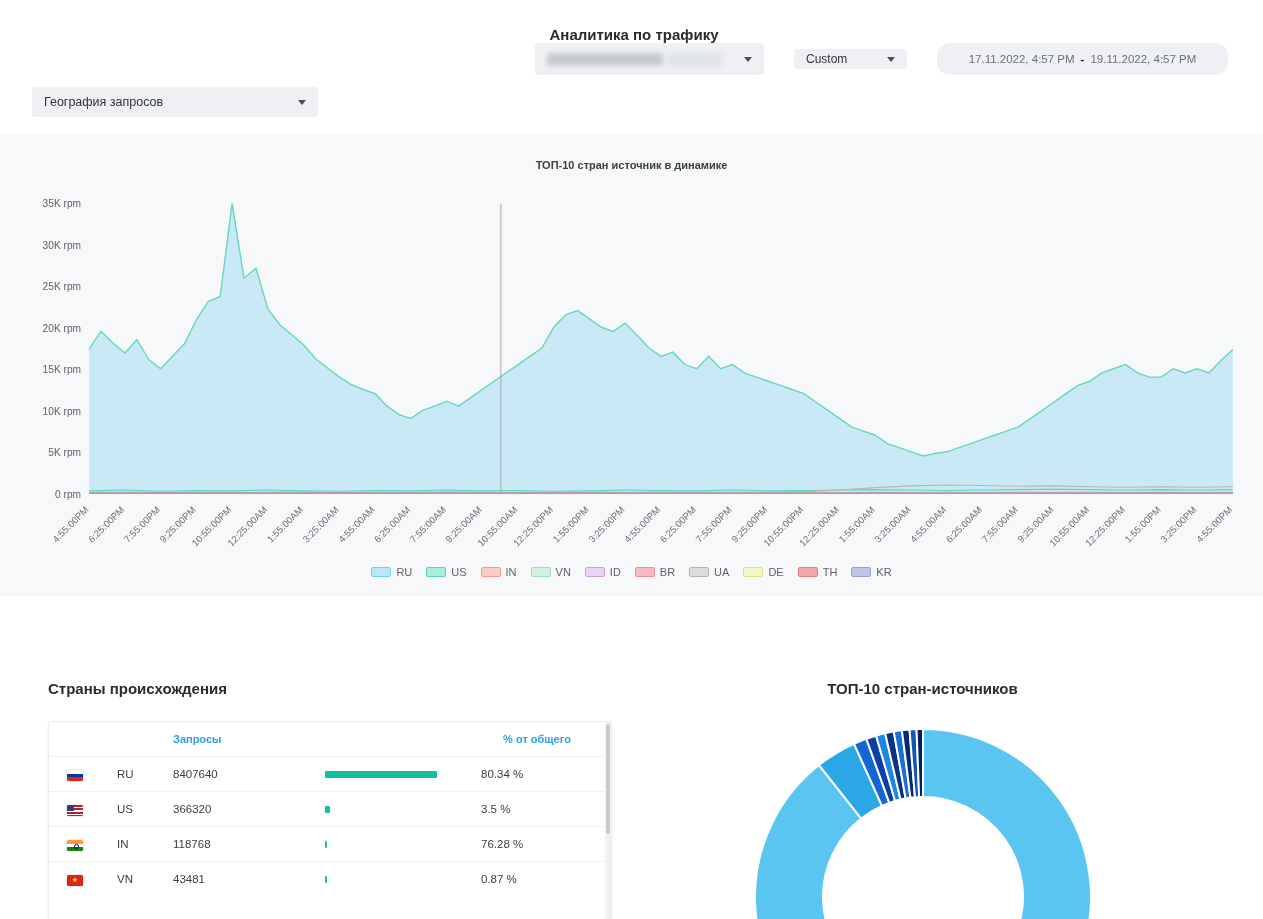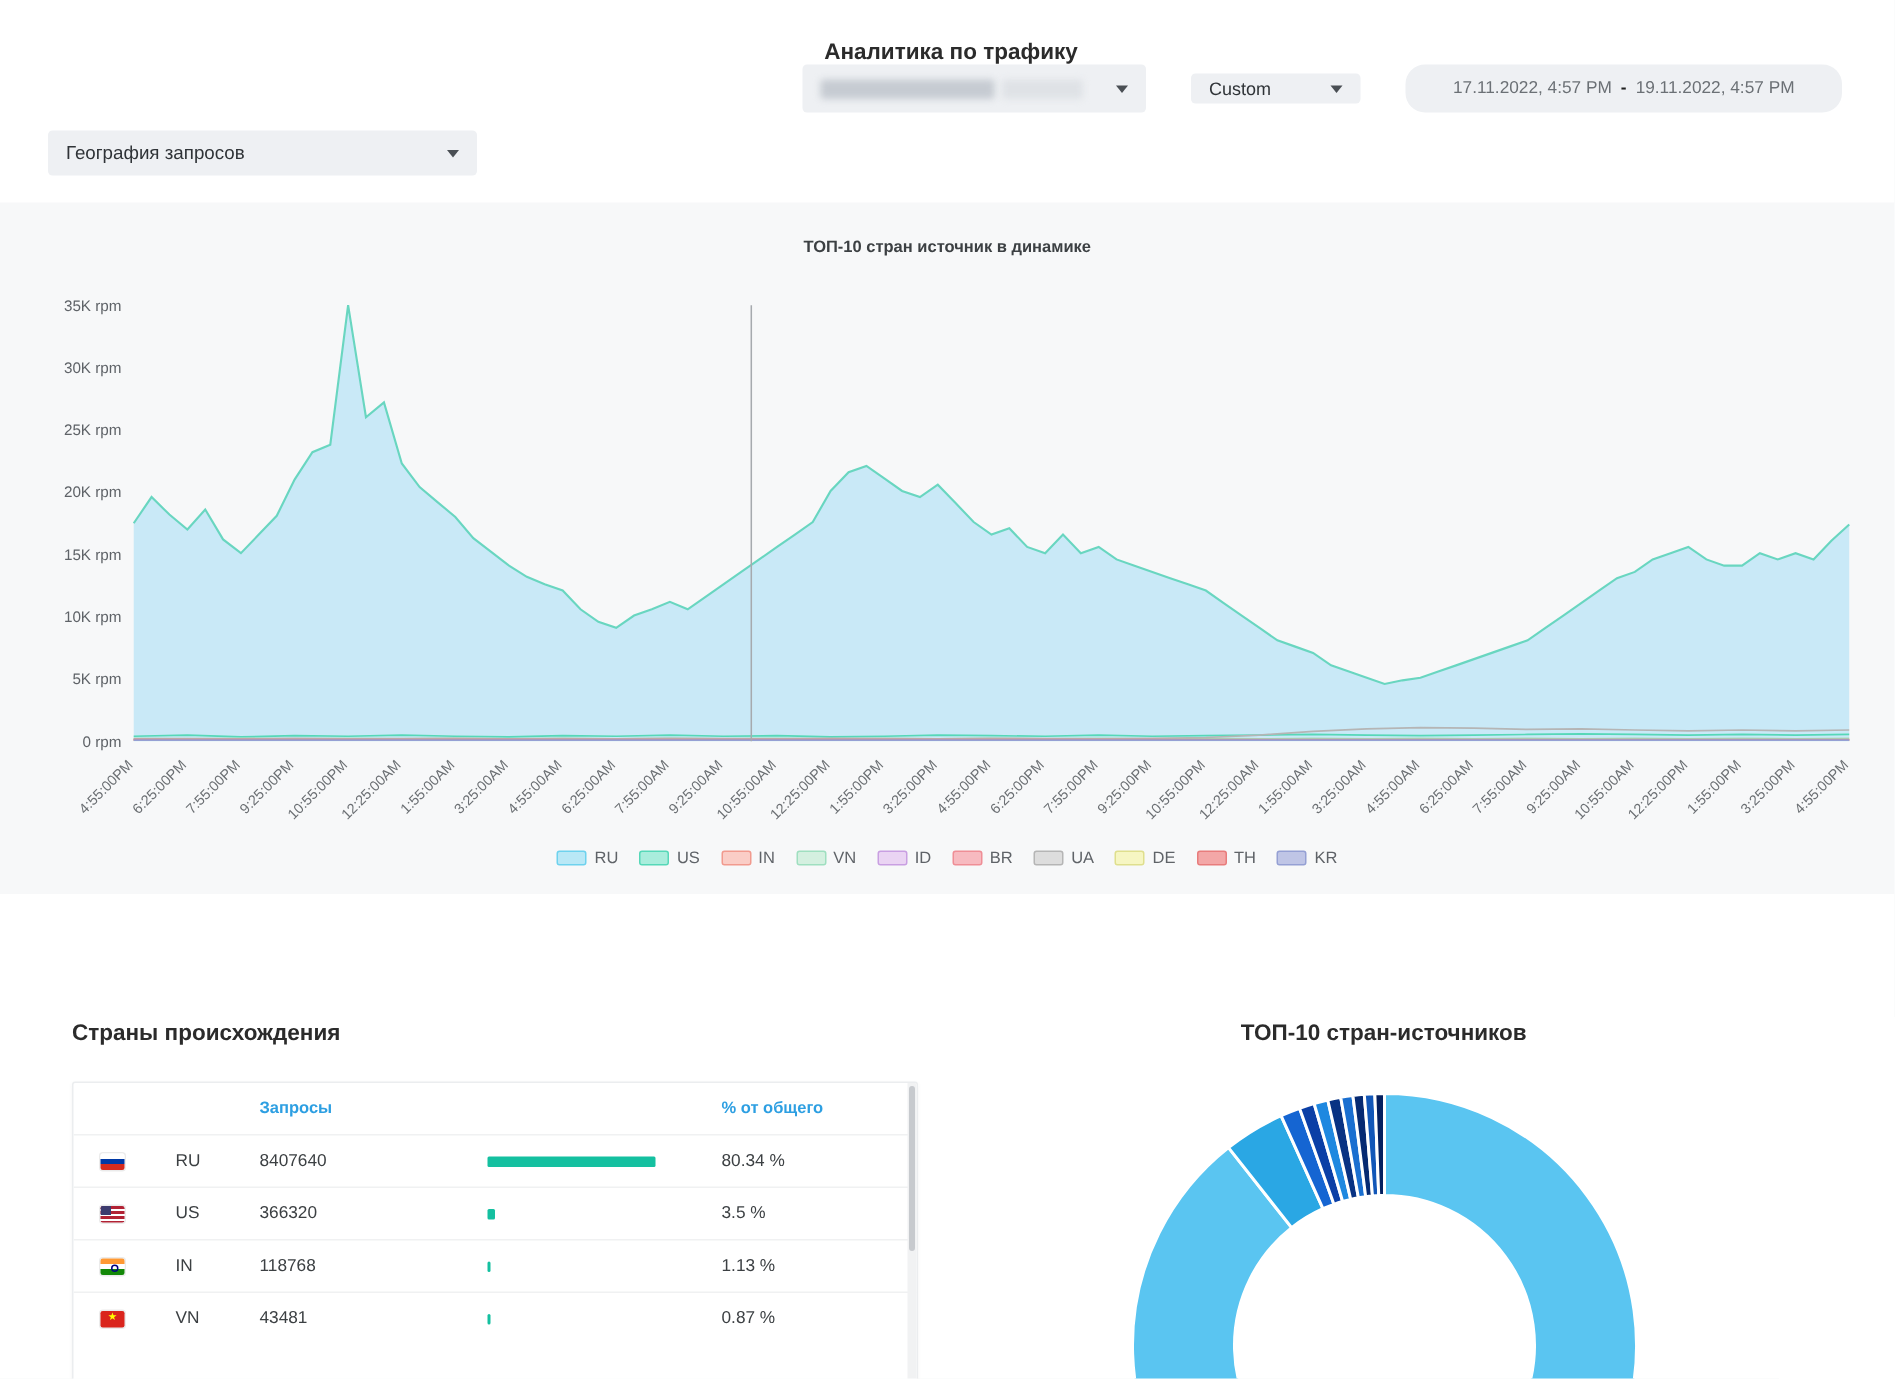--- a/index.html
+++ b/index.html
@@ -52,21 +52,21 @@
   .table-card {
     position:relative; background:#fff; border:1px solid #ebedef; border-radius:2px;
     box-shadow:0 1px 3px rgba(60,64,67,.06); height:300px; overflow:hidden;
   }
   .t-head, .t-row {
     display:grid; grid-template-columns:50px 56px 152px 1fr 112px;
     align-items:center; padding:0 18px;
   }
   .t-head { height:34px; font-size:11px; font-weight:700; color:#2d9fe2; }
   .th-requests { grid-column:3; }
-  .th-percent { grid-column:5; text-align:left; }
+  .th-percent { grid-column:5; text-align:center; }
   .t-row { height:35px; border-top:1px solid #f0f1f2; font-size:11.5px; color:#3c4043; }
   .cell-right { }
   .bar { height:7px; border-radius:1px; background:#14c0a0; }
   .scrollbar { position:absolute; top:0; right:0; width:6px; height:100%; background:#f1f2f3; }
   .scroll-thumb { position:absolute; top:2px; right:1px; width:4px; height:110px; border-radius:2px; background:#c7cace; }
   #donut { margin-top:-14px; }
   #donut svg { display:block; margin:0 auto; }
 
   
   .flag {
@@ -245,21 +245,21 @@
             </span>
             <span class="cell-right">3.5 %</span>
           </div>
           <div class="t-row">
             <span><span class="flag flag-in"></span></span>
             <span>IN</span>
             <span>118768</span>
             <span>
               <span class="bar" style="display: block; width: 2px; background: rgb(20, 192, 160);"></span>
             </span>
-            <span class="cell-right">1.13 %</span>
+            <span class="cell-right">76.28 %</span>
           </div>
           <div class="t-row">
             <span><span class="flag flag-vn"></span></span>
             <span>VN</span>
             <span>43481</span>
             <span>
               <span class="bar" style="display: block; width: 2px; background: rgb(20, 192, 160);"></span>
             </span>
             <span class="cell-right">0.87 %</span>
           </div>

